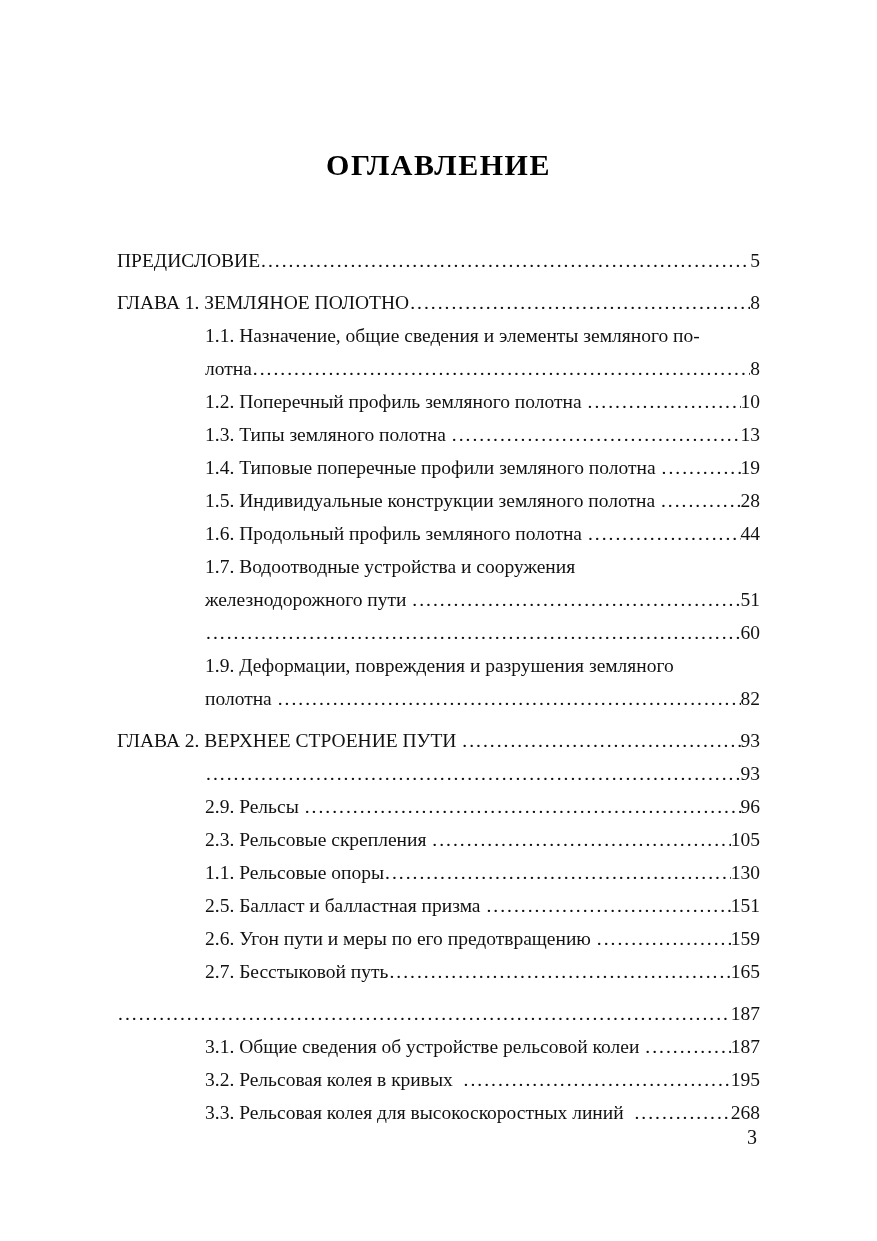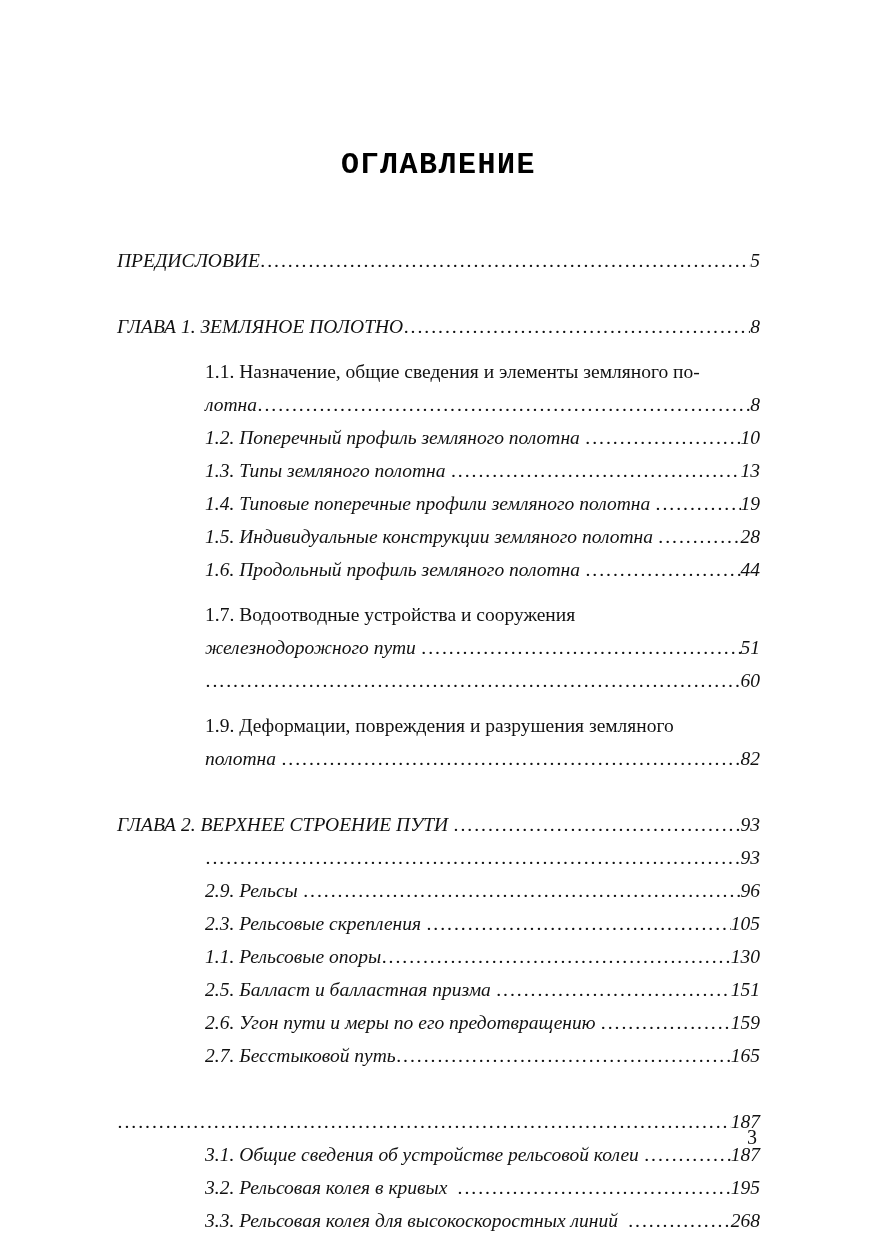--- a/index.html
+++ b/index.html
@@ -16,43 +16,41 @@
     overflow: hidden;
   }
   .page {
     box-sizing: border-box;
     width: 877px;
     height: 1241px;
     padding: 148px 117px 40px 117px;
   }
   .doc-title {
     text-align: center;
-    font-family: Liberation Mono, monospace;
+    font-family: Liberation Serif, serif;
     font-weight: 700;
     font-size: 30px;
     letter-spacing: 1.5px;
     color: #000000;
     margin: 0 0 62px 0;
   }
   .toc {
     font-size: 19.5px;
     line-height: 33px;
   }
   .entry { margin: 0; }
-  .entry.gap { margin-top: 33px; }
+  .entry.gap { margin-top: 9px; }
   .entry.sub { padding-left: 88px; }
   .entry .line {
     white-space: nowrap;
     overflow: hidden;
-    margin-top: 12px;
   }
   .entry .row {
     display: flex;
     align-items: baseline;
-    font-style: italic;
   }
   .entry .txt {
     white-space: pre;
     flex: 0 0 auto;
   }
   .entry .leader {
     flex: 1 1 auto;
     overflow: hidden;
     white-space: nowrap;
     letter-spacing: 2px;

